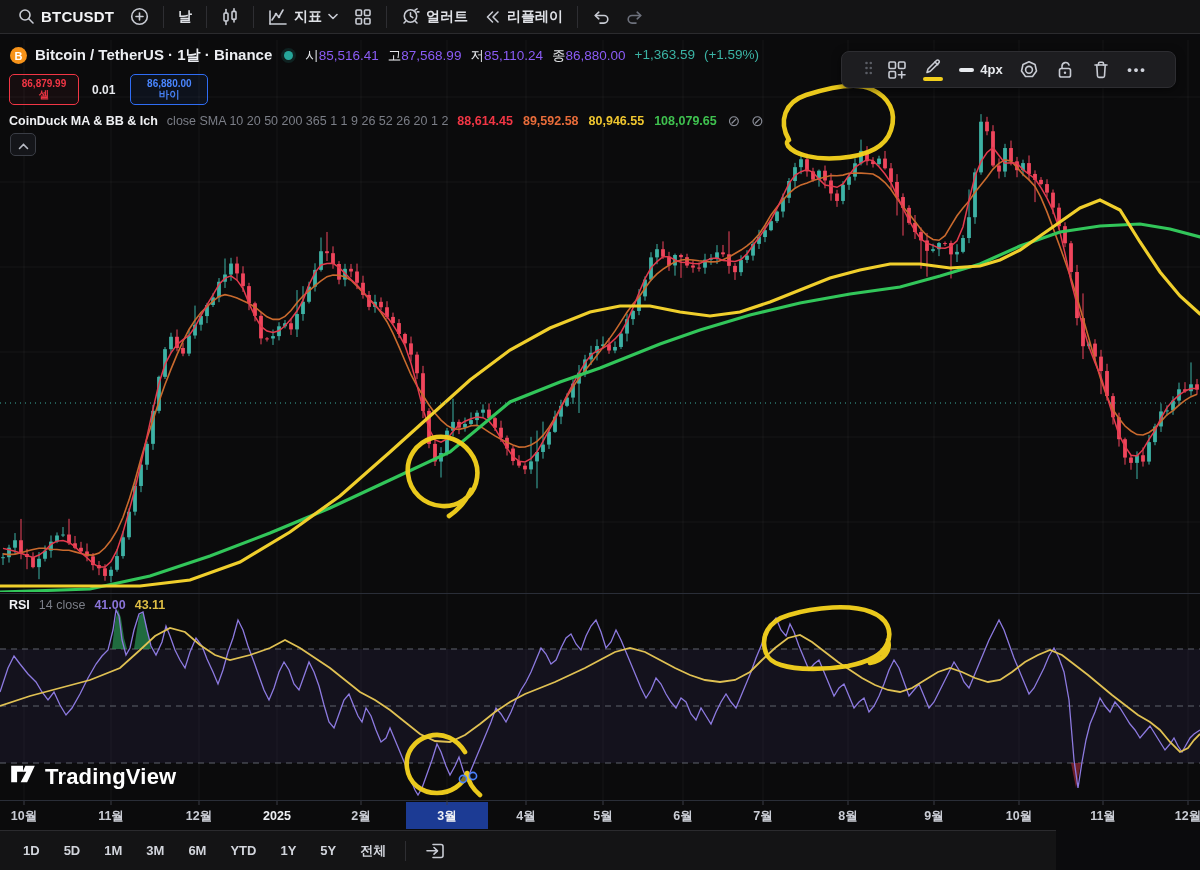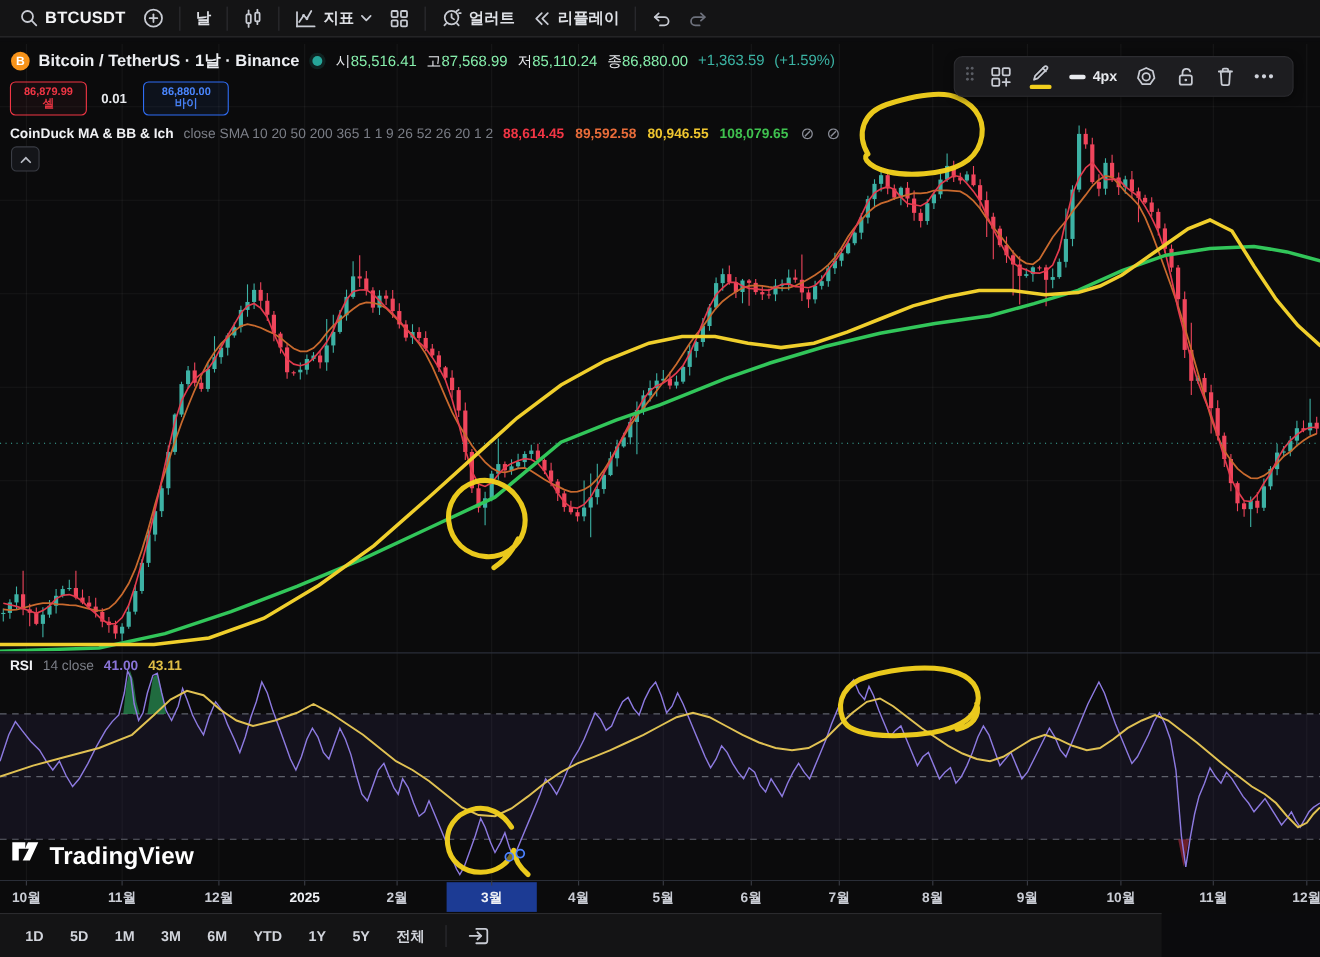--- a/index.html
+++ b/index.html
@@ -27,21 +27,21 @@
   #chart { position:absolute; top:0; left:0; }
   .overlay { position:absolute; z-index:5; }
   
   #sym-row { top:8px; left:10px; display:flex; align-items:center; gap:8px; font-size:15px; }
   #btc-logo { width:17px; height:17px; border-radius:50%; background:#f7931a; color:#fff; font-size:11px; font-weight:700;
               display:flex; align-items:center; justify-content:center; }
   #sym-title { font-weight:600; color:#eceef2; }
   #status-dot { width:9px; height:9px; border-radius:50%; background:#26a69a; box-shadow:0 0 0 3px rgba(38,166,154,.15); margin:0 4px; }
   .ohlc { display:flex; gap:9px; font-size:13.5px; font-weight:500; }
   .ohlc .k { color:#e6e8ec; }
-  .ohlc .v { color:#86efac; }
+  .ohlc .v { color:#8b5cf6; }
   .chg { color:#3bb3a4; }
   
   #trade-row { top:36px; left:9px; display:flex; align-items:center; }
   .trade-btn { width:70px; height:31px; border-radius:5px; display:flex; flex-direction:column; align-items:center; justify-content:center; line-height:1.05; cursor:pointer; }
   #sell-btn { border:1px solid #f23645; background:rgba(242,54,69,.05); color:#f23645; }
   #buy-btn  { border:1px solid #2f6df5; background:rgba(47,109,245,.07); color:#4a86ff; width:78px; margin-left:15px; }
   .trade-price { font-size:10px; font-weight:700; }
   .trade-lbl { font-size:10.5px; font-weight:600; opacity:.95; }
   #spread { margin-left:13px; font-size:12px; font-weight:700; color:#e8eaee; }
   
@@ -56,21 +56,21 @@
   #rsi-row { top:560px; left:9px; display:flex; align-items:center; gap:9px; font-size:12.5px; }
   #rsi-name { color:#f0f1f4; font-weight:700; }
   #rsi-params { color:#7b7e87; }
   #rsi-v1 { color:#8a74d8; font-weight:700; }
   #rsi-v2 { color:#dfbe45; font-weight:700; }
   
   #watermark { top:724px; left:10px; display:flex; align-items:flex-end; gap:9px; color:#fff; }
   #watermark .wm-text { font-size:22px; font-weight:700; letter-spacing:.2px; }
   
   #draw-toolbar { top:13px; right:24px; height:37px; background:#1d1d20; border:1px solid #2d2d31; border-radius:8px;
-                  box-shadow:0 2px 8px rgba(0,0,0,.5); display:flex; align-items:center; gap:4px; padding:0 9px;text-align:center; }
+                  box-shadow:0 2px 8px rgba(0,0,0,.5); display:flex; align-items:center; gap:4px; padding:0 22px;text-align:center; }
   .dt-tile { width:32px; height:30px; border-radius:6px; display:flex; flex-direction:column; align-items:center; justify-content:center; cursor:pointer; }
   #pencil-tile .swatch { width:20px; height:4px; border-radius:2px; background:#f2cf1d; margin-top:2px; }
   #width-tile { width:56px; flex-direction:row; gap:6px; }
   #width-tile .dash { width:15px; height:4px; border-radius:2px; background:#e8eaee; }
   #width-tile .w-lbl { font-size:13px; font-weight:600; color:#e8eaee; }
   .dt-dots { color:#cfd2da; font-size:13px; letter-spacing:2px; font-weight:700; }
   
   #bottom-toolbar { position:absolute; top:830px; left:0; width:1056px; height:40px; background:#141415;
                     border-top:1px solid #2b2b2e; display:flex; align-items:center; padding-left:14px; }
   .range-btn { font-size:13px; font-weight:600; color:#d2d5dc; padding:5px 9px; border-radius:5px; cursor:pointer; }

